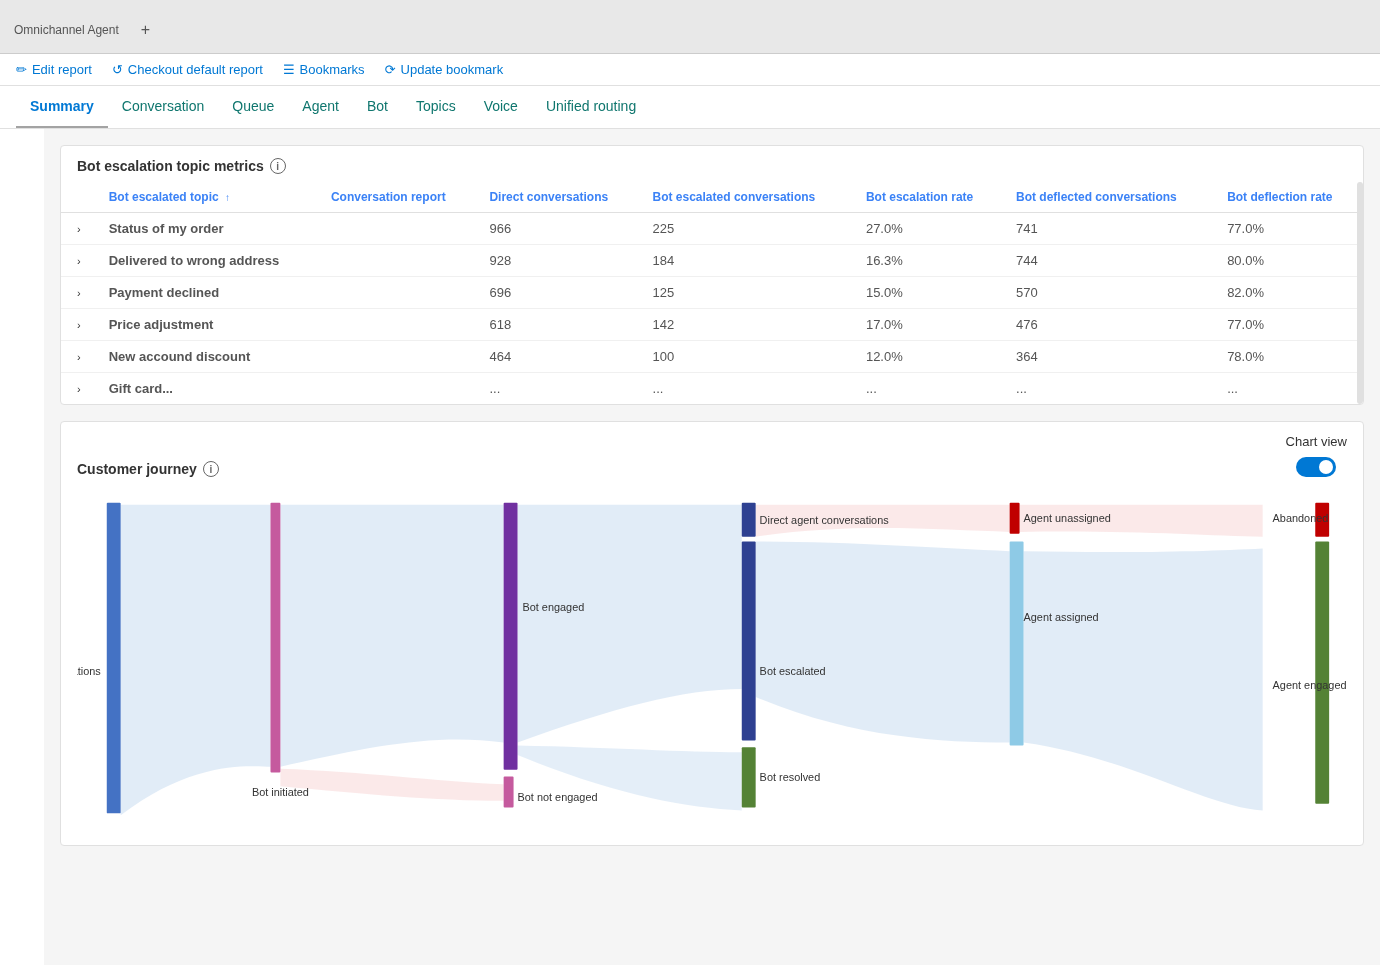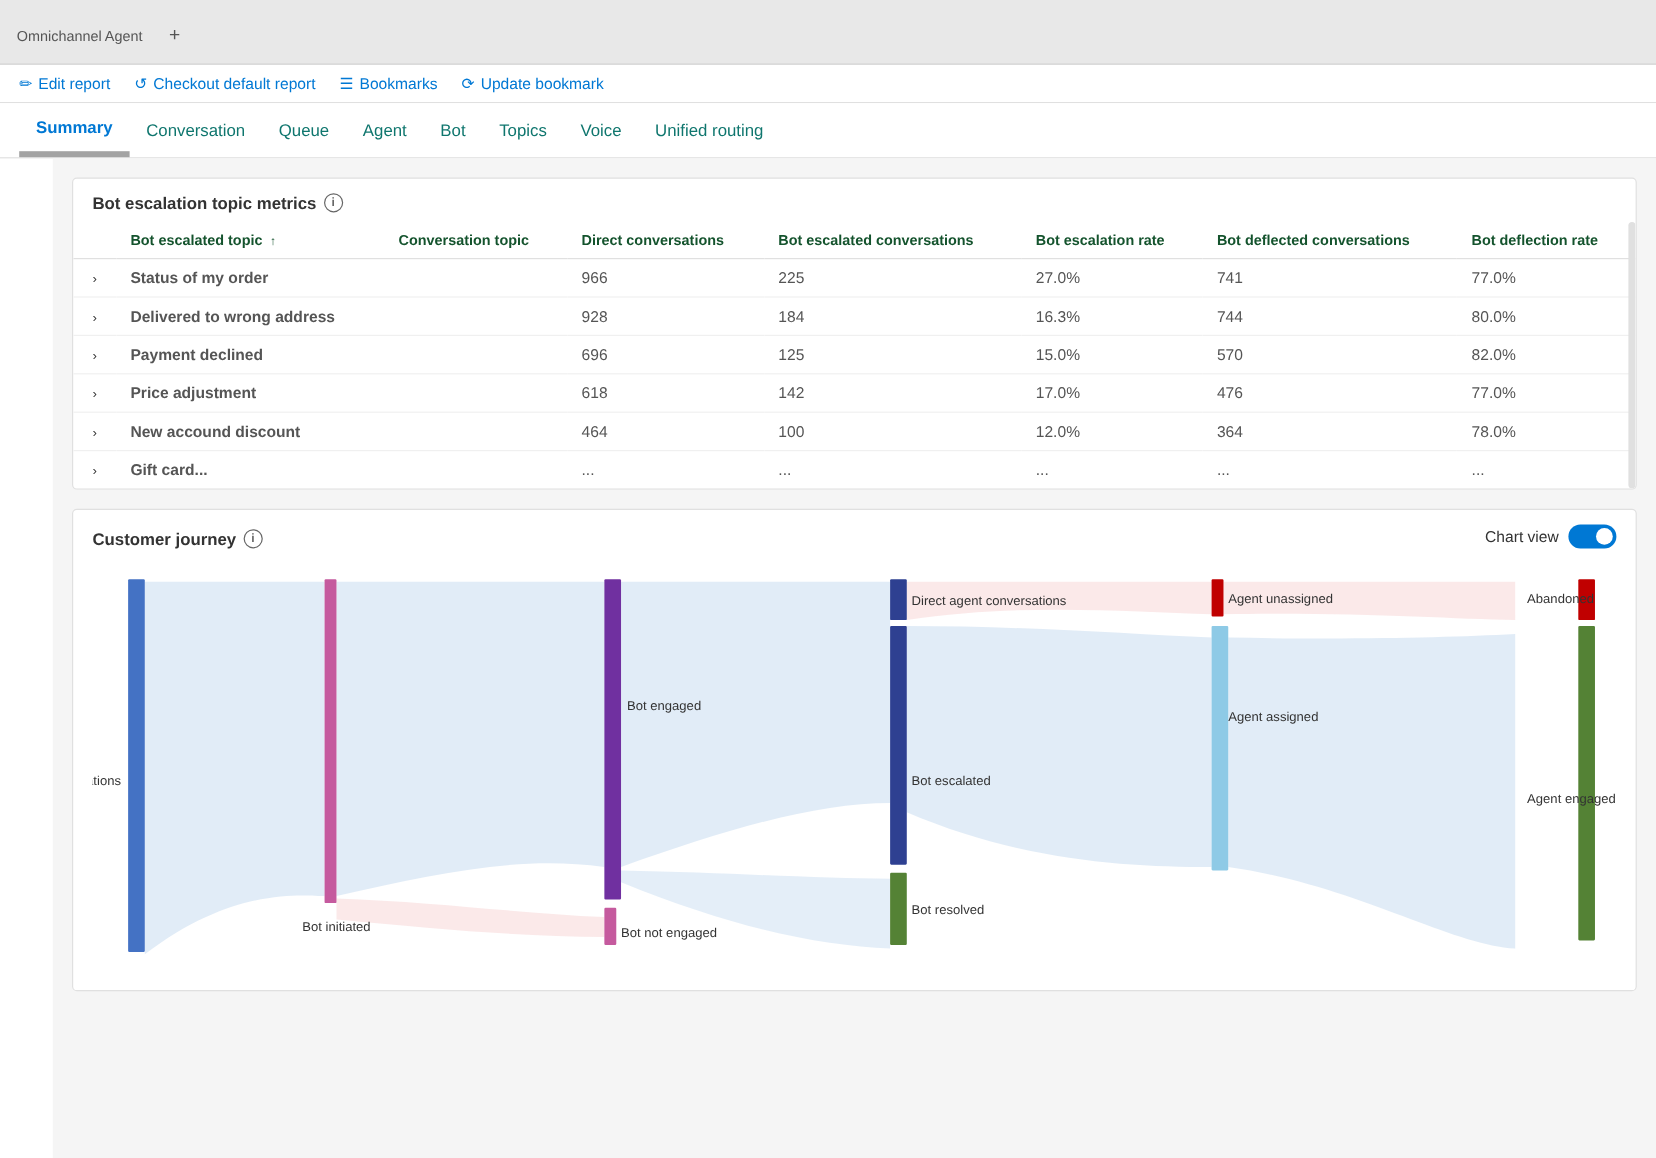--- a/index.html
+++ b/index.html
@@ -75,21 +75,21 @@
     .nav-tab {
       padding: 12px 14px;
       font-size: 14px;
       cursor: pointer;
       color: #0f766e;
       border-bottom: 2px solid transparent;
       white-space: nowrap;
     }
     .nav-tab.active {
       color: #0078d4;
-      border-bottom: 5px solid #a3a3a3;
+      border-bottom: 2px solid #a3a3a3;
       font-weight: 600;
     }
 
     
     .main-content {
       padding: 16px;
       background: #f5f5f5;
       min-height: calc(965px - 120px);
       margin-left: 44px;
     }
@@ -126,21 +126,21 @@
     
     .data-table {
       width: 100%;
       border-collapse: collapse;
       font-size: 13px;
     }
     .data-table th {
       text-align: left;
       padding: 8px 12px;
       font-weight: 600;
-      color: #14532d;
+      color: #3b82f6;
       border-bottom: 1px solid #e0e0e0;
       white-space: nowrap;
       font-size: 12px;
     }
     .data-table th .sort-icon {
       display: inline-block;
       margin-left: 3px;
       font-size: 10px;
     }
     .data-table td {
@@ -192,20 +192,21 @@
       align-items: center;
       gap: 6px;
       font-size: 14px;
       font-weight: 600;
     }
     .toggle-container {
       display: flex;
       align-items: center;
       gap: 8px;
       font-size: 13px;
+      flex-direction: column;
     }
     .toggle {
       width: 40px;
       height: 20px;
       background: #0078d4;
       border-radius: 10px;
       position: relative;
       cursor: pointer;
     }
     .toggle::after {
@@ -280,21 +281,21 @@
     </div>
     <div class="table-scroll-container" style="position:relative;">
       <table class="data-table">
         <thead>
           <tr>
             <th style="width:30px;"></th>
             <th>
               <span>Bot escalated topic</span>
               <span class="sort-icon">↑</span>
             </th>
-            <th>Conversation topic</th>
+            <th>Conversation report</th>
             <th>Direct conversations</th>
             <th>Bot escalated conversations</th>
             <th>Bot escalation rate</th>
             <th>Bot deflected conversations</th>
             <th>Bot deflection rate</th>
           </tr>
         </thead>
         <tbody id="bot-metrics-tbody">
         <tr>
       <td>

